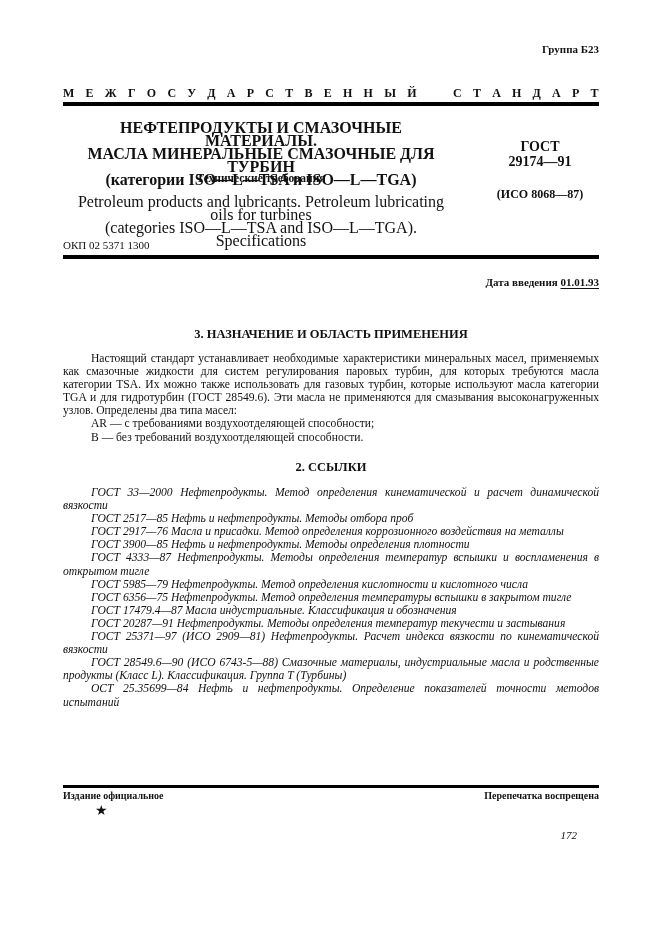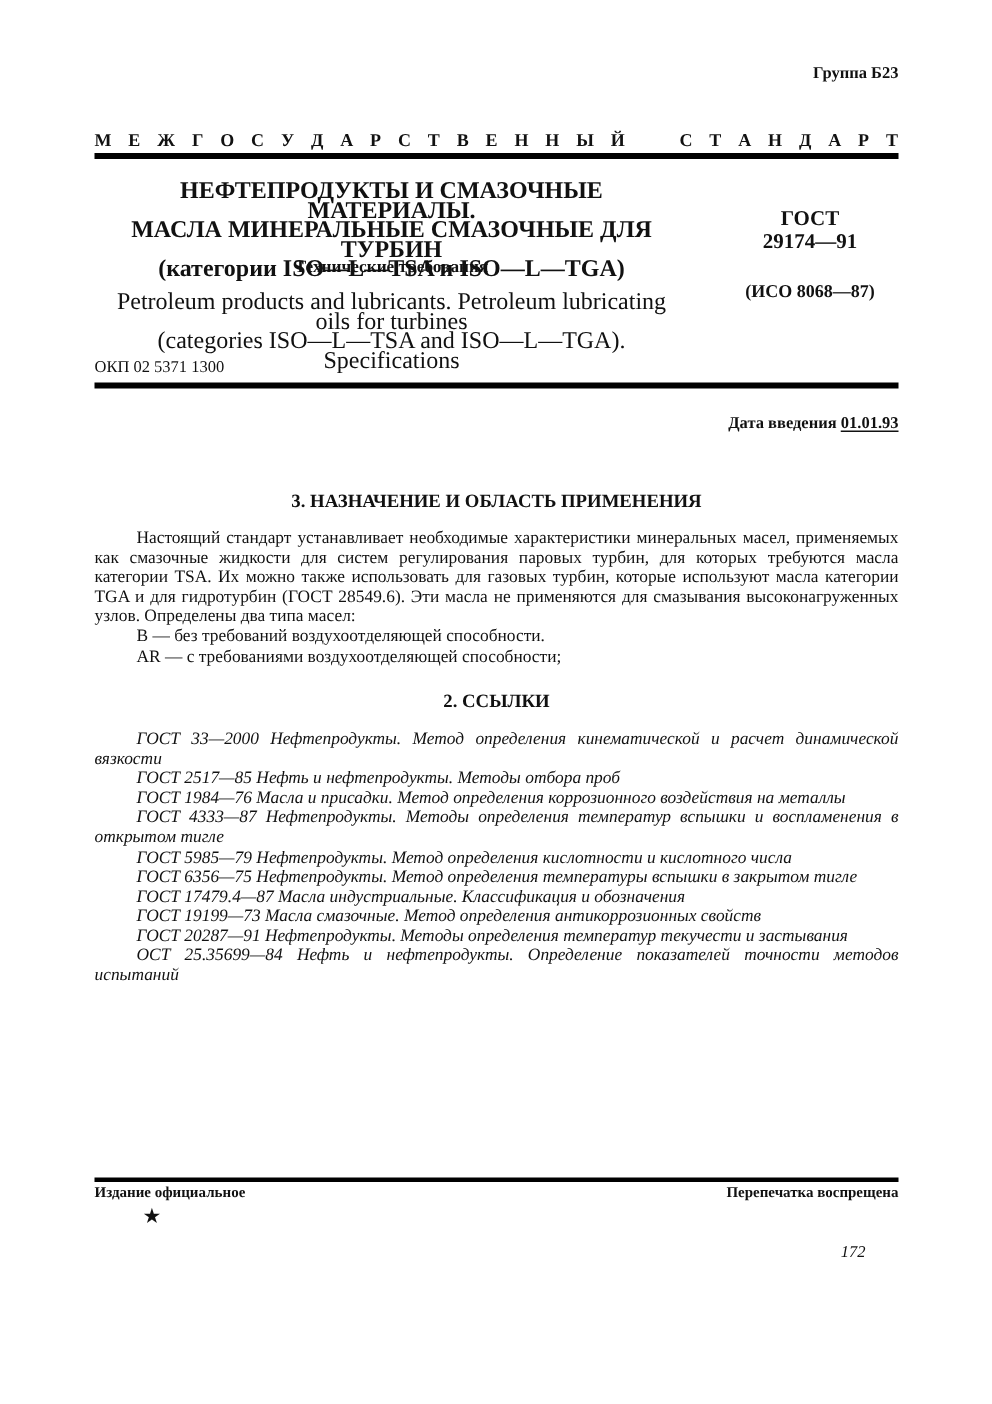--- a/index.html
+++ b/index.html
@@ -89,35 +89,37 @@
 <div class="abs rule" style="top:255px;"></div>
 
 <div class="abs date">
   <span>Дата введения</span>
   <span class="val">01.01.93</span>
 </div>
 
 <div class="abs sec-title" style="top:327px;">3. НАЗНАЧЕНИЕ И ОБЛАСТЬ ПРИМЕНЕНИЯ</div>
 <div class="abs body" style="top:352px;">
   <p>Настоящий стандарт устанавливает необходимые характеристики минеральных масел, применяемых как смазочные жидкости для систем регулирования паровых турбин, для которых требуются масла категории TSA. Их можно также использовать для газовых турбин, которые используют масла категории TGA и для гидротурбин (ГОСТ 28549.6). Эти масла не применяются для смазывания высоконагруженных узлов. Определены два типа масел:</p>
+  <div class="item">AR — с требованиями воздухоотделяющей способности;</div>
   <div class="item">B — без требований воздухоотделяющей способности.</div>
-  <div class="item">AR — с требованиями воздухоотделяющей способности;</div>
 </div>
 
 <div class="abs sec-title" style="top:460px;">2. ССЫЛКИ</div>
 <div class="abs refs" style="top:486px;">
   <p class="ref">ГОСТ  33—2000  Нефтепродукты. Метод определения кинематической и расчет динамической вязкости</p>
   <p class="ref">ГОСТ  2517—85  Нефть и нефтепродукты. Методы отбора проб</p>
-  <p class="ref">ГОСТ  1984—76  Масла и присадки.  Метод  определения коррозионного воздействия на металлы</p>
+  <p class="ref">ГОСТ  2917—76  Масла и присадки.  Метод  определения коррозионного воздействия на металлы</p>
+  <p class="ref">ГОСТ  3900—85  Нефть и нефтепродукты. Методы определения плотности</p>
   <p class="ref">ГОСТ  4333—87  Нефтепродукты. Методы определения температур вспышки и воспламенения в открытом тигле</p>
   <p class="ref">ГОСТ  5985—79  Нефтепродукты. Метод определения кислотности и кислотного числа</p>
   <p class="ref">ГОСТ  6356—75  Нефтепродукты. Метод определения температуры вспышки в закрытом тигле</p>
   <p class="ref">ГОСТ  17479.4—87  Масла индустриальные. Классификация и обозначения</p>
-  <p class="ref">ГОСТ  19199—73  Масла смазочные. Метод определения антикоррозионных свойств</p>
   <p class="ref">ГОСТ  20287—91  Нефтепродукты. Методы определения температур текучести и застывания</p>
+  <p class="ref">ГОСТ  25371—97 (ИСО 2909—81)  Нефтепродукты. Расчет индекса вязкости по кинематической вязкости</p>
+  <p class="ref">ГОСТ  28549.6—90 (ИСО 6743-5—88)  Смазочные материалы, индустриальные масла и родственные продукты (Класс L). Классификация. Группа T (Турбины)</p>
   <p class="ref">ОСТ  25.35699—84  Нефть и нефтепродукты. Определение показателей точности методов испытаний</p>
 </div>
 
 <div class="abs rule thin" style="top:785px;"></div>
 <div class="abs footer-left" style="top:790px;">Издание официальное</div>
 <div class="abs footer-right" style="top:790px;">Перепечатка воспрещена</div>
 <div class="abs star">★</div>
 <div class="abs pagenum">172</div>
 
 </body></html>

